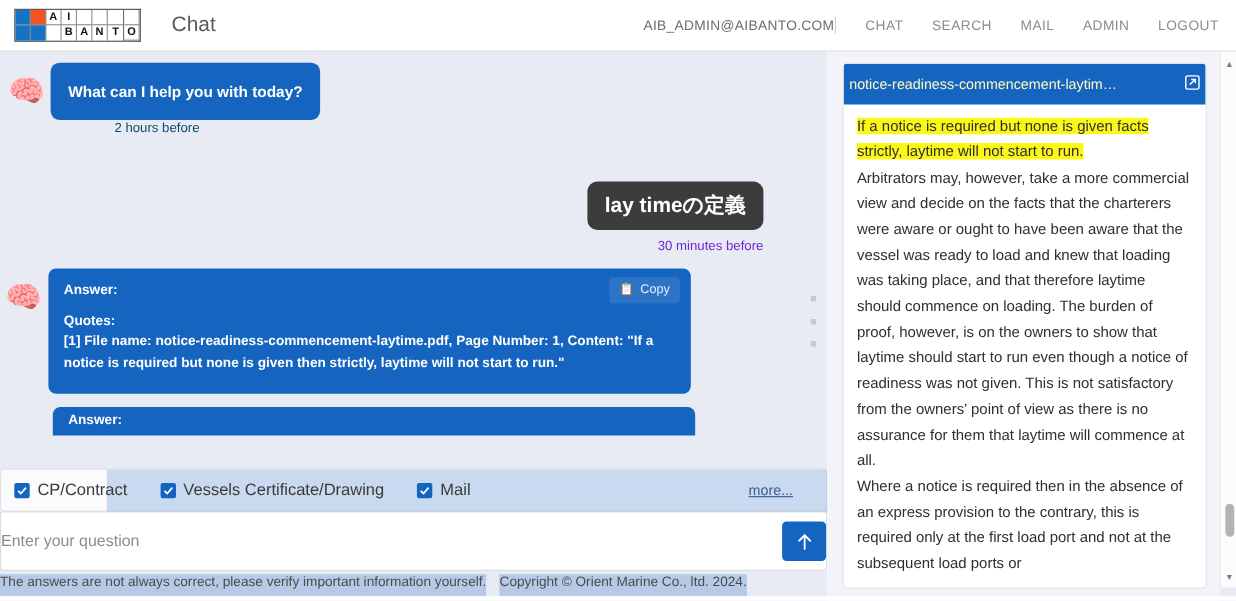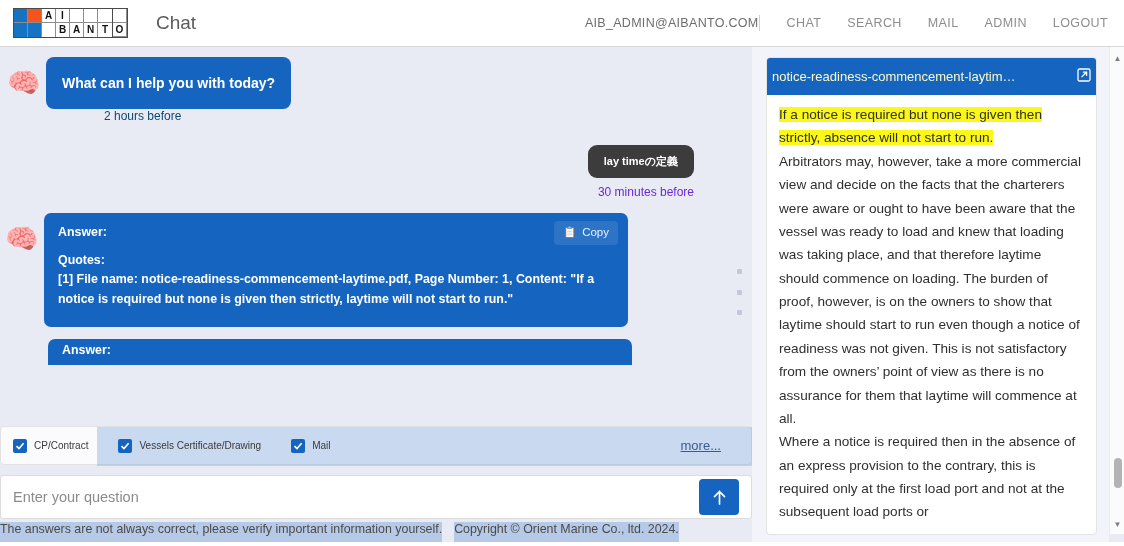--- a/index.html
+++ b/index.html
@@ -76,21 +76,21 @@
     font-size:12px; color:#0c4a6e; margin-top:0;
   }
   .ts-left { margin-left:104px; }
 
   .user-row {
     display:flex; flex-direction:column; align-items:flex-end;
     padding-right:58px; margin-top:22px;
   }
   .user-bubble {
     background:#3c3c3c; color:#ffffff; border-radius:9px;
-    padding:9px 16px; font-size:11px; font-weight:bold;
+    padding:9px 16px; font-size:19px; font-weight:bold;margin-top:20px;
   }
   .user-ts { font-size:12px; color:#6d28d9; margin-top:7px; }
 
   
   .answer-wrap { display:flex; align-items:flex-start; margin-top:14px; }
   .answer-card {
     position:relative; background:#1565c0; color:#fff;
     border-radius:7px; width:584px; padding:10px 14px 18px 14px;
     font-size:12.4px; line-height:1.55; font-weight:bold;
   }
@@ -129,31 +129,31 @@
   .filter-bar::before {
     content:""; position:absolute; left:96px; top:0; width:1204px; height:39px;
     background:rgba(140,175,222,.45); pointer-events:none;
   }
   .chk-item { display:flex; align-items:center; gap:7px; margin-right:30px; position:relative; z-index:2;}
   .chk {
     width:14px; height:14px; border-radius:2px; background:#1565c0;
     display:flex; align-items:center; justify-content:center; cursor:pointer;
   }
   .chk svg { display:block; }
-  .chk-label { font-size:10px; color:#3a3a3a; }
+  .chk-label { font-size:15px; color:#3a3a3a; }
   .more-link {
     margin-left:auto; font-size:13px; color:#3a5d8f; text-decoration:underline;
     cursor:pointer; position:relative; z-index:2; margin-right:18px;
   }
 
   
   .input-bar {
-    position:absolute; left:0; bottom:27px; width:752px; height:44px;
+    position:absolute; left:0; bottom:27px; width:752px; height:54px;
     background:#ffffff; border:1px solid #dcdcdc; border-radius:3px;
-    display:flex; align-items:center; padding:0 12px;
+    display:flex; align-items:center; padding:0 0;
   }
   .q-input {
     flex:1; border:none; outline:none; font-size:14.5px; color:#333;
     font-family:"Liberation Sans",sans-serif; background:transparent;
   }
   .q-input::placeholder { color:#8b8b8b; }
   .send-btn {
     width:40px; height:36px; background:#1565c0; border:none; border-radius:4px;
     color:#fff; font-size:17px; cursor:pointer; display:flex;
     align-items:center; justify-content:center;
@@ -343,21 +343,21 @@
         <div class="doc-head">
           <span class="doc-title">notice-readiness-commencement-laytim…</span>
           <span class="open-ico">
             <svg width="14" height="14" viewBox="0 0 14 14">
               <rect x="1" y="1" width="12" height="12" rx="1.5" stroke="#ffffff" stroke-width="1.3" fill="none"></rect>
               <path d="M5 8.6 L9.4 4.2 M6.4 4.2 L9.6 4.2 L9.6 7.3" stroke="#ffffff" stroke-width="1.3" fill="none" stroke-linecap="round"></path>
             </svg>
           </span>
         </div>
         <div class="doc-body">
-          <p><span class="hl-yellow">If a notice is required but none is given then strictly, absence will not start to run.</span></p>
+          <p><span class="hl-yellow">If a notice is required but none is given facts strictly, laytime will not start to run.</span></p>
           <p>Arbitrators may, however, take a more commercial view and decide on the facts that the charterers were aware or ought to have been aware that the vessel was ready to load and knew that loading was taking place, and that therefore laytime should commence on loading. The burden of proof, however, is on the owners to show that laytime should start to run even though a notice of readiness was not given. This is not satisfactory from the owners’ point of view as there is no assurance for them that laytime will commence at all.</p>
           <p>Where a notice is required then in the absence of an express provision to the contrary, this is required only at the first load port and not at the subsequent load ports or</p>
         </div>
       </div>
 
       <div class="scrollbar">
         <div class="sb-arrow sb-up">▲</div>
         <div class="sb-thumb"></div>
         <div class="sb-arrow sb-down">▼</div>
         <div class="sb-track-bottom"></div>

